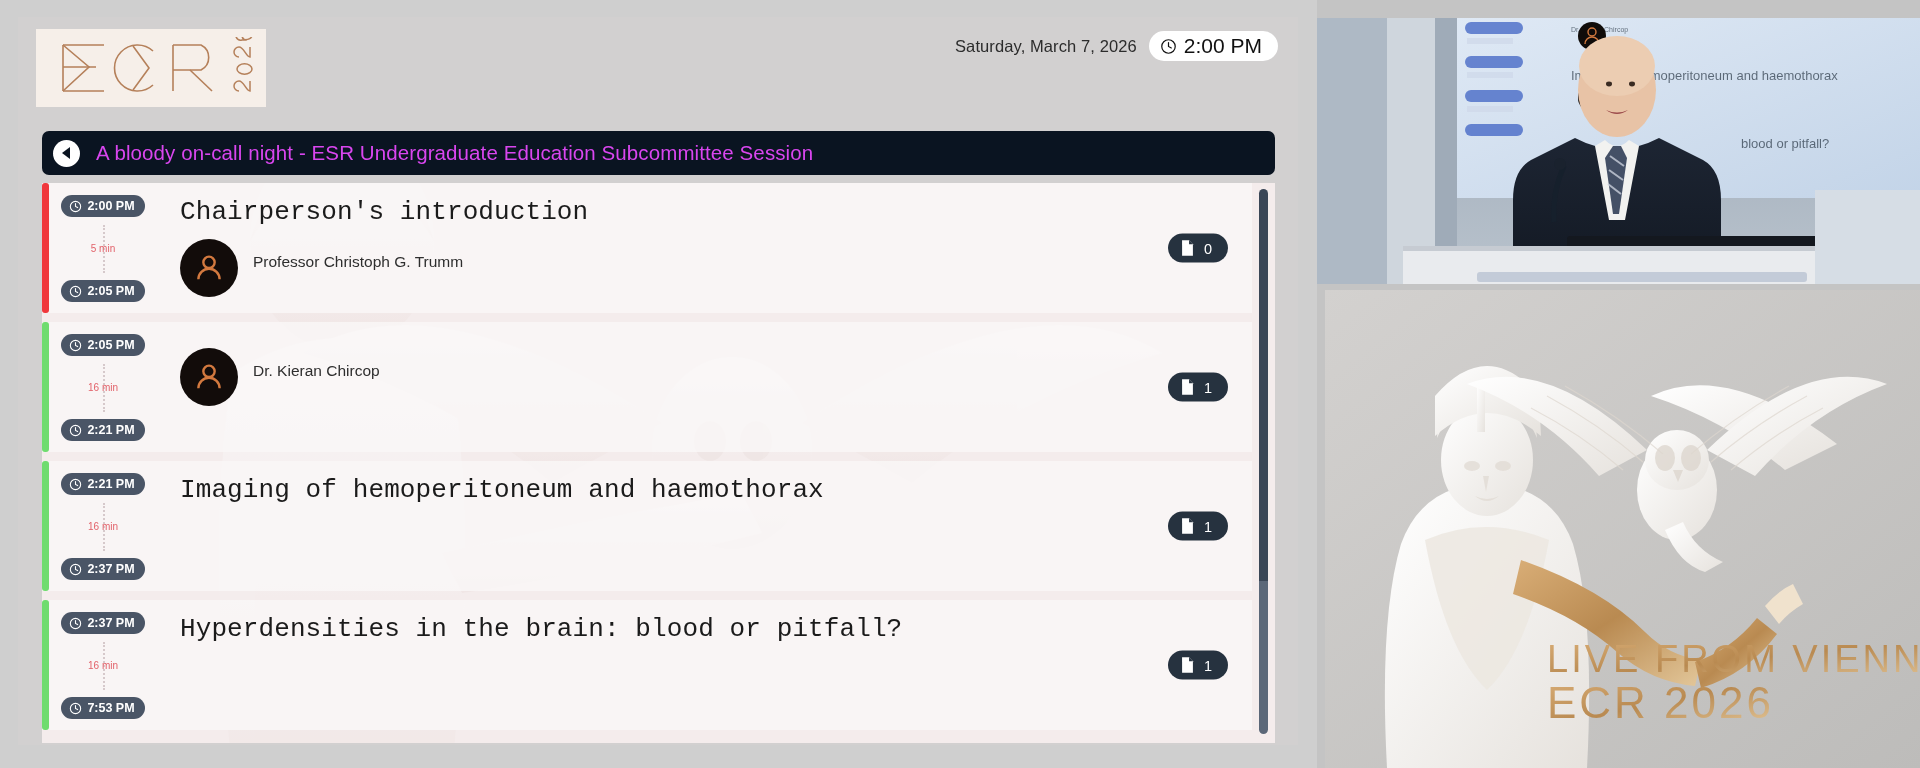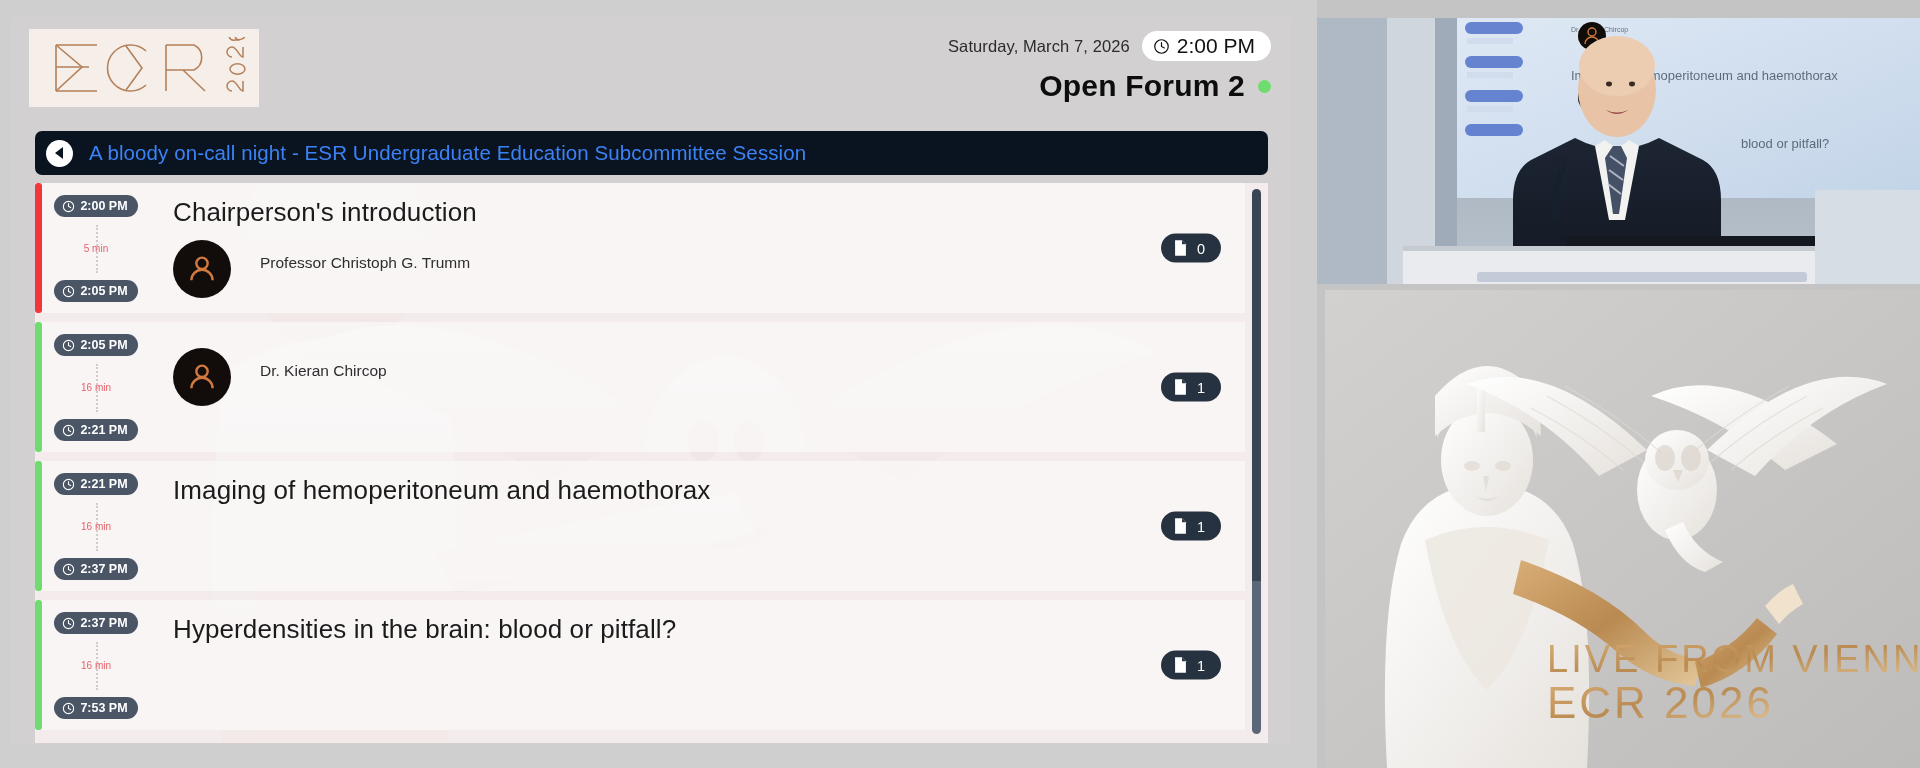--- a/index.html
+++ b/index.html
@@ -13,21 +13,21 @@
   #app { position: relative; width: 1920px; height: 768px; }
 
   
   #left-panel {
     position: absolute; left: 0; top: 0;
     width: 1317px; height: 768px;
     background: #cfcfcf;
   }
   #schedule-card {
     position: absolute;
-    left: 11px; top: 17px;
+    left: 18px; top: 17px;
     width: 1280px; height: 728px;
     background: #d2d0d0;
     overflow: hidden;
   }
 
   
   #sched-header {
     position: relative;
     height: 105px;
     background: #d2d0d0;
@@ -89,21 +89,21 @@
     flex: 0 0 auto; cursor: pointer;
   }
   #back-btn .tri {
     width: 0; height: 0;
     border-top: 6px solid transparent;
     border-bottom: 6px solid transparent;
     border-right: 8px solid #0a1421;
     margin-left: -2px;
   }
   #session-title {
-    color: #3b82f6; font-size: 20.5px; font-weight: 400;
+    color: #d946ef; font-size: 20.5px; font-weight: 400;
     letter-spacing: .1px; white-space: nowrap;
   }
 
   
   #list-viewport {
     position: absolute;
     left: 24px; top: 166px;
     width: 1233px; height: 560px;
     background: #f2e9ea;
     overflow: hidden;
@@ -166,24 +166,24 @@
   }
 
   .body {
     flex: 1 1 auto;
     position: relative;
     padding: 14px 0 0 23px;
     min-width: 0;
   }
   .talk-title {
     font-size: 26px; color: #1b1b1b; font-weight: 400;
-    letter-spacing: .1px; white-space: nowrap;
+    letter-spacing: .1px; white-space: nowrap; font-family: Liberation Mono, monospace;
   }
   .speaker-row {
-    display: flex; align-items: center; gap: 29px;
+    display: flex; align-items: center; gap: 15px;
     margin-top: 12px;
   }
   .avatar {
     width: 58px; height: 58px; border-radius: 50%;
     background: #120c0a;
     display: flex; align-items: center; justify-content: center;
     flex: 0 0 auto;
   }
   .speaker-name {
     font-size: 15.5px; color: #2e2e2e;
@@ -276,24 +276,20 @@
         <div id="header-right">
           <div id="date-row">
             <span id="date-text">Saturday, March 7, 2026</span>
             <span id="time-pill">
               <svg class="clock" width="17" height="17" viewBox="0 0 24 24">
                 <circle cx="12" cy="12" r="9.5" fill="none" stroke="#111" stroke-width="1.7"></circle>
                 <path d="M12 6.5 L12 12 L16 14" fill="none" stroke="#111" stroke-width="1.7" stroke-linecap="round"></path>
               </svg>
               <span>2:00 PM</span>
             </span>
-          </div>
-          <div id="forum-row">
-            <span id="forum-title">Open Forum 2</span>
-            <span id="live-dot"></span>
           </div>
         </div>
       </div>
 
       <div id="session-bar">
         <div id="back-btn">
           <span class="tri"></span>
         </div>
         <span id="session-title">A bloody on-call night - ESR Undergraduate Education Subcommittee Session</span>
       </div>

